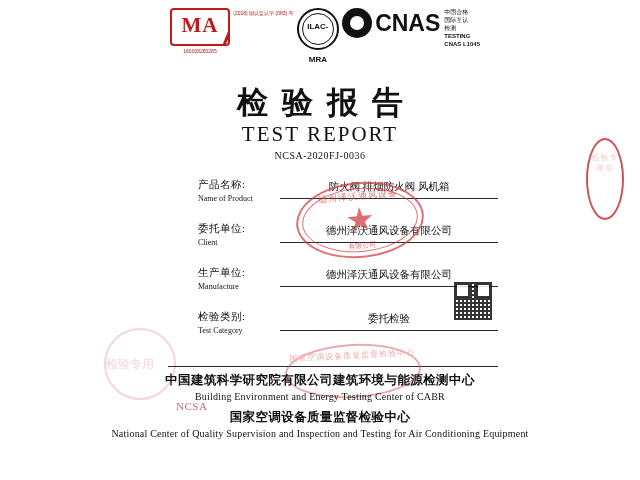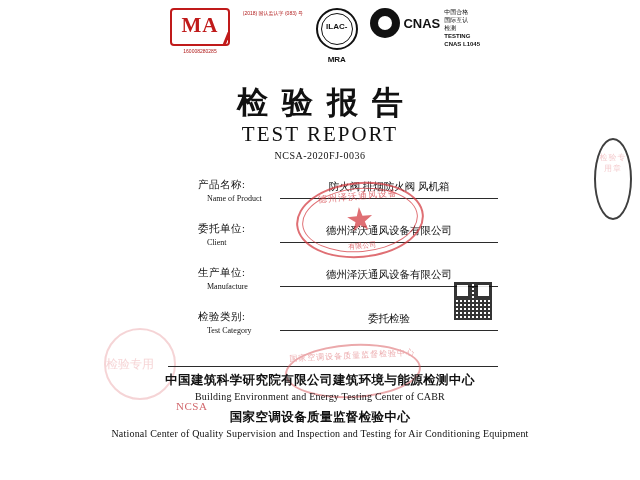--- a/index.html
+++ b/index.html
@@ -134,21 +134,21 @@
     left: 8px;
     top: 8px;
     width: 14px;
     height: 14px;
     border-radius: 50%;
     background: #fff;
   }
   .cnas-text {
     font-family: "Liberation Sans", sans-serif;
     font-weight: bold;
-    font-size: 13px;
+    font-size: 23px;
     color: #111;
     letter-spacing: 0px;
   }
   .cnas-side {
     font-family: "Liberation Sans", sans-serif;
     font-size: 6px;
     color: #111;
     line-height: 8px;
     text-align: left;
     white-space: nowrap;
@@ -220,21 +220,20 @@
     color: #111;
     letter-spacing: 0.5px;
     white-space: nowrap;
   }
   .label-en {
     font-family: "Liberation Serif", serif;
     font-size: 8px;
     color: #111;
     margin-top: 2px;
     white-space: nowrap;
-    margin-left: 9px;
   }
   .field-value {
     position: absolute;
     left: 82px;
     top: 0;
     width: 218px;
     height: 20px;
     border-bottom: 0.8px solid #2b2b2b;
     text-align: center;
     font-family: "Liberation Serif", serif;
@@ -345,25 +344,25 @@
     top: 4px;
     width: 100%;
     text-align: center;
     font-family: "Liberation Serif", serif;
     font-size: 8px;
     color: #d9555a;
     letter-spacing: 1px;
   }
   .wm-right {
     position: absolute;
-    right: 8px;
+    right: 16px;
     top: 138px;
     width: 34px;
     height: 78px;
-    border: 2px solid #000000;
+    border: 2px solid #b91c1c;
     border-radius: 50% / 50%;
     opacity: .75;
     pointer-events: none;
     overflow: hidden;
     text-decoration: underline;
   }
   .wm-right .t {
     position: absolute;
     left: 0;
     top: 12px;

